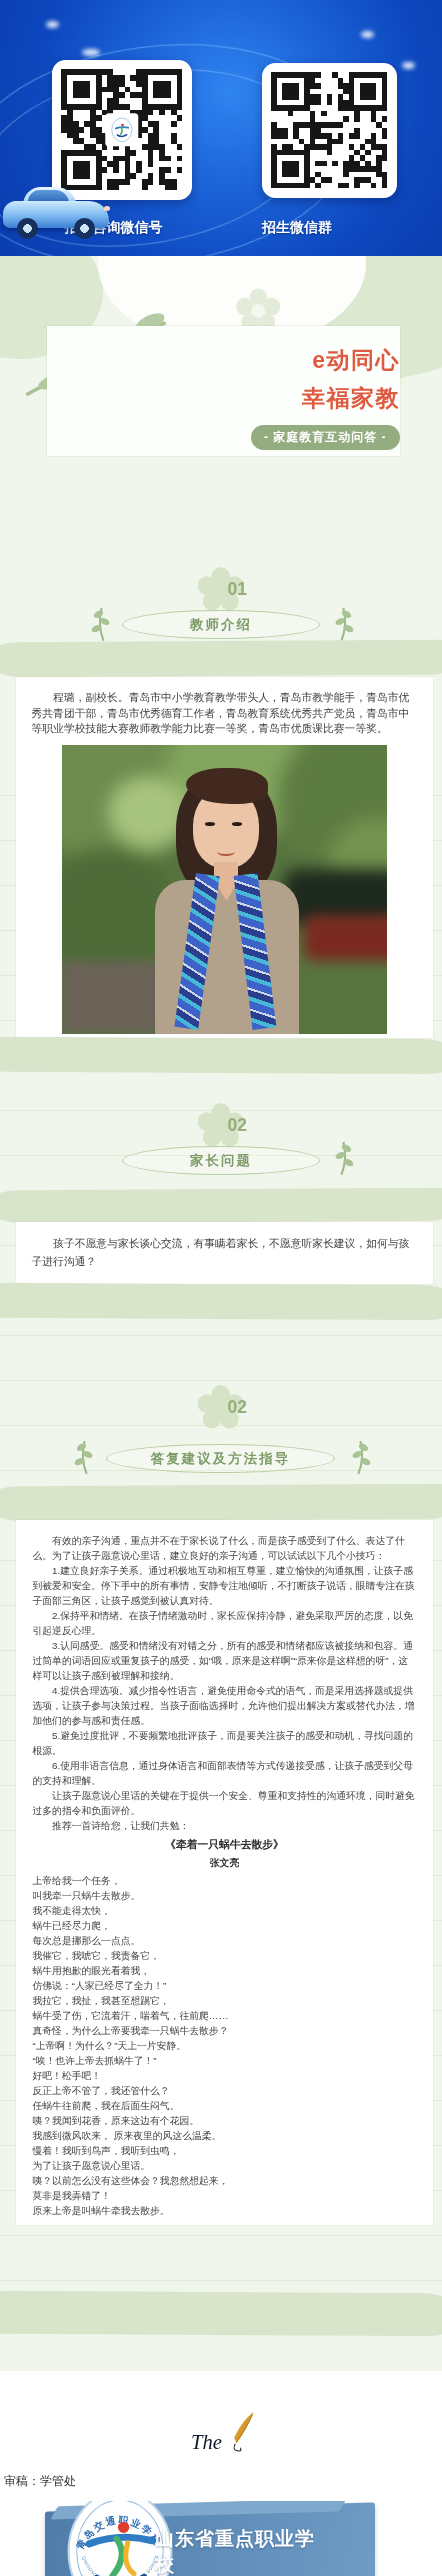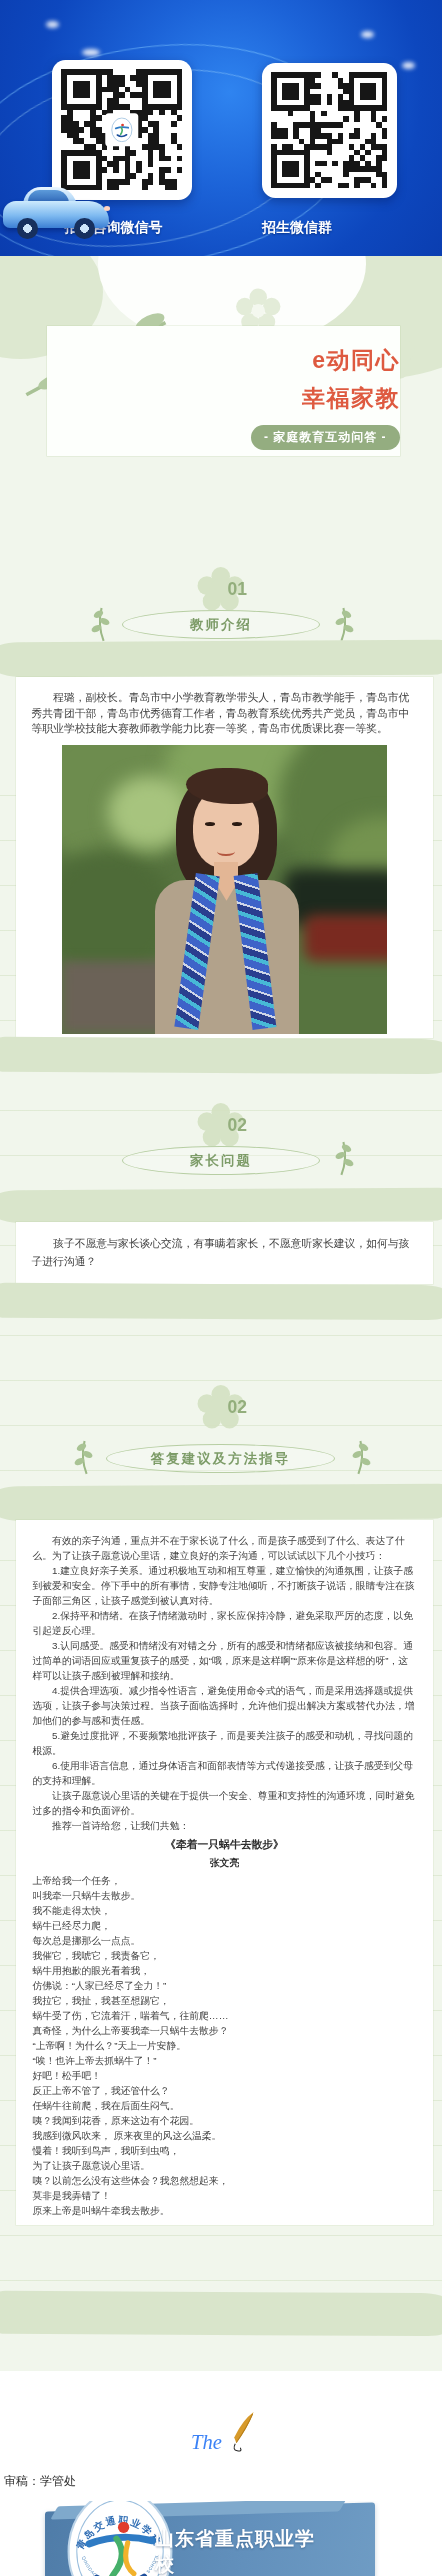--- a/index.html
+++ b/index.html
@@ -79,21 +79,21 @@
   .card-a{top:1264px;height:705px;}
   .card-a .inner{padding:13.4px 16.5px 0;font-size:9.8px;line-height:15px;color:#3f3f3f;}
   .card-a p{margin:0;}
   .poem-title{text-align:center;font-weight:bold;font-size:10.8px;margin-top:4.1px;color:#2e2e2e;}
   .poem-author{text-align:center;font-weight:bold;font-size:9.8px;margin:2.1px 0 3.1px;color:#2e2e2e;}
   .poem-line{line-height:15px;font-size:9.8px;}
 
   
   #sec-outro{top:2371px;height:130px;background:#fff;}
   .the-sign{position:absolute;left:191px;top:40px;width:67px;height:46px;}
-  .the-sign .the{position:absolute;left:0;top:19.6px;font-family:"Liberation Serif","DejaVu Serif",serif;font-style:italic;font-size:20.6px;color:#3b82f6;}
+  .the-sign .the{position:absolute;left:0;top:19.6px;font-family:"Liberation Serif","DejaVu Serif",serif;font-style:italic;font-size:20.6px;color:#0f172a;}
   .review{position:absolute;left:4.1px;top:102px;font-size:12px;color:#2f2f2f;}
 
   
   #sec-banner{top:2501px;height:116px;background:#fff;}
   .ribbon{position:absolute;left:45px;top:6.2px;width:330px;height:101px;background:linear-gradient(100deg,#4f7ca8 0%,#6290bc 60%,#6f9cc4 100%);transform:skewY(-1.6deg);border-radius:3.1px;box-shadow:0 2.1px 5.2px rgba(40,80,120,.25);}
   .ribbon::before{content:"";position:absolute;left:9.3px;top:-5.2px;width:289px;height:13.4px;background:#7fa9cc;border-radius:2.1px;transform:skewX(-30deg);}
   .ribbon-txt{position:absolute;left:155px;top:25px;width:175px;color:#fff;font-weight:bold;font-size:19px;text-shadow:0 1px 2.1px rgba(20,50,90,.4);letter-spacing:1px;}
   .logo-big{position:absolute;left:66px;top:-14.4px;}
 </style>
 </head>

